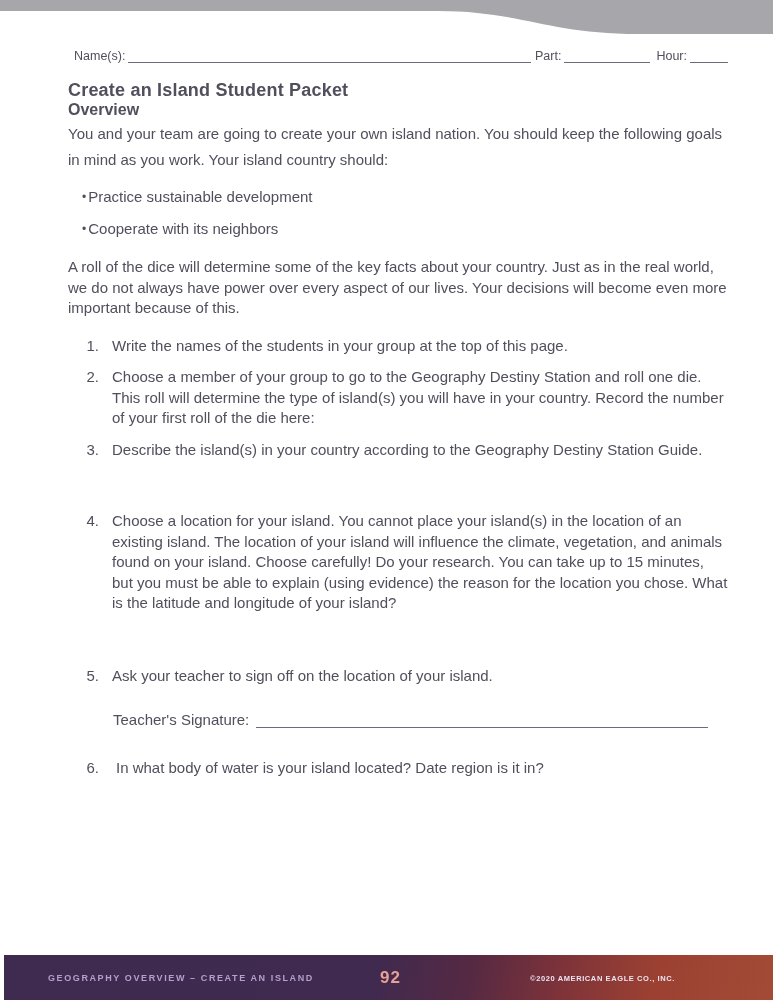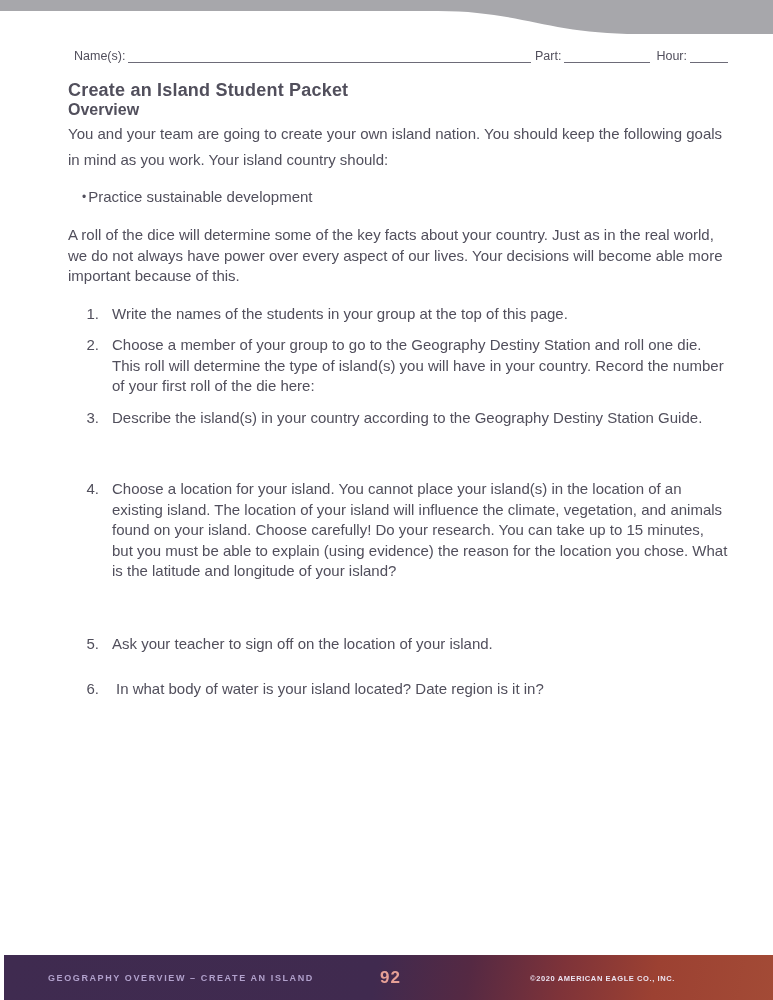--- a/index.html
+++ b/index.html
@@ -108,23 +108,24 @@
       <span class="blank blank-hour"></span>
     </div>
 
     <div class="doc-title">Create an Island Student Packet</div>
 
     <div class="section-heading overview-heading">Overview</div>
     <p class="para">You and your team are going to create your own island nation. You should keep the following goals in mind as you work. Your island country should:</p>
 
     <ul class="bullet-list">
       <li><span class="bullet-marker">•</span><span>Practice sustainable development</span></li>
+      <li><span class="bullet-marker">•</span><span>Cooperate with its neighbors</span></li>
     </ul>
 
-    <p class="para para-tight closing-para">A roll of the dice will determine some of the key facts about your country. Just as in the real world, we do not always have power over every aspect of our lives. Your decisions will become able more important because of this.</p>
+    <p class="para para-tight closing-para">A roll of the dice will determine some of the key facts about your country. Just as in the real world, we do not always have power over every aspect of our lives. Your decisions will become even more important because of this.</p>
 
 
     <div class="num-list">
 
       <div class="list-row row-1">
         <span class="num">1.</span>
         <span class="txt">Write the names of the students in your group at the top of this page.</span>
       </div>
 
       <div class="list-row row-2">
@@ -140,20 +141,24 @@
       <div class="list-row row-4">
         <span class="num">4.</span>
         <span class="txt">Choose a location for your island. You cannot place your island(s) in the location of an existing island. The location of your island will influence the climate, vegetation, and animals found on your island. Choose carefully! Do your research. You can take up to 15 minutes, but you must be able to explain (using evidence) the reason for the location you chose. What is the latitude and longitude of your island?</span>
       </div>
 
       <div class="list-row row-5">
         <span class="num">5.</span>
         <span class="txt">Ask your teacher to sign off on the location of your island.</span>
       </div>
 
+      <div class="sig-row">
+        <span>Teacher's Signature:</span>
+        <span class="sig-blank"></span>
+      </div>
 
       <div class="list-row row-6">
         <span class="num">6.</span>
         <span class="txt">In what body of water is your island located? Date region is it in?</span>
       </div>
 
     </div>
   </div>
 
   <div class="footer">

